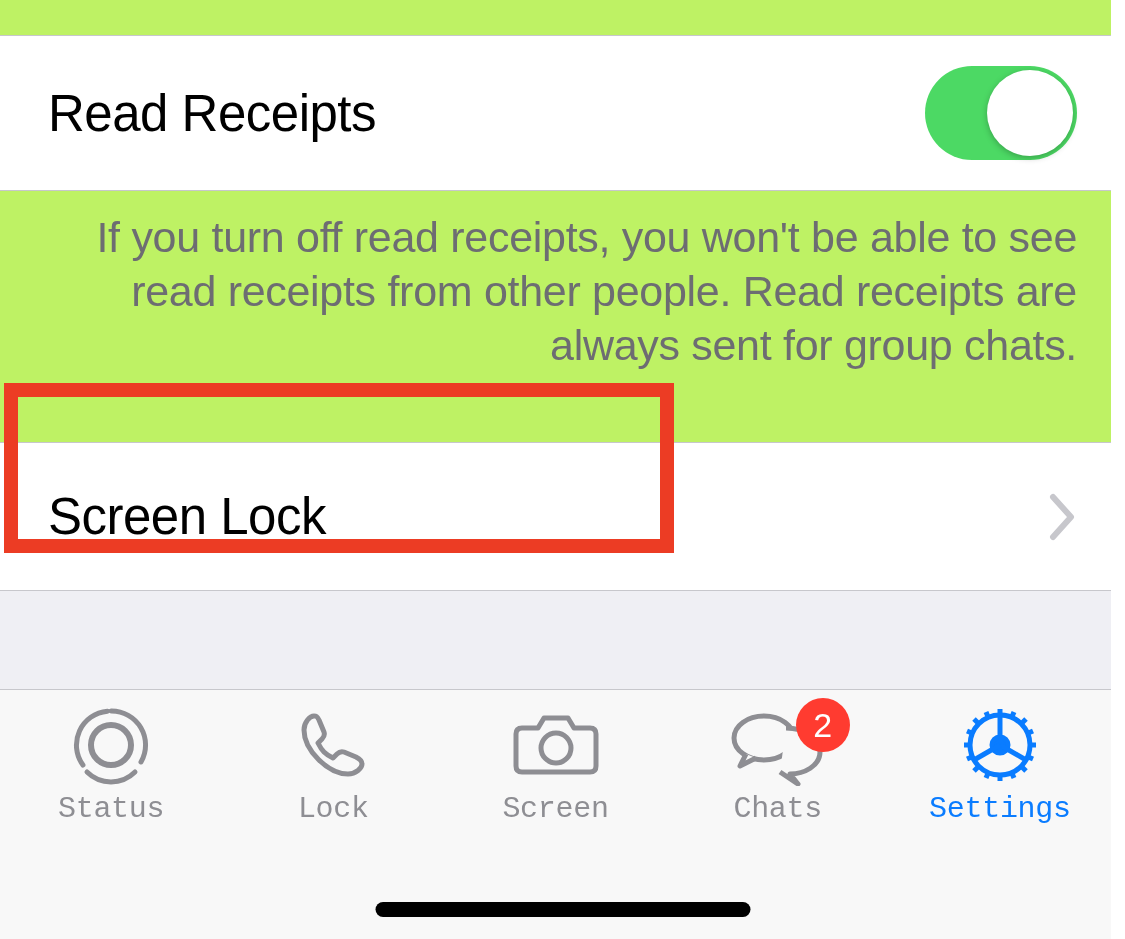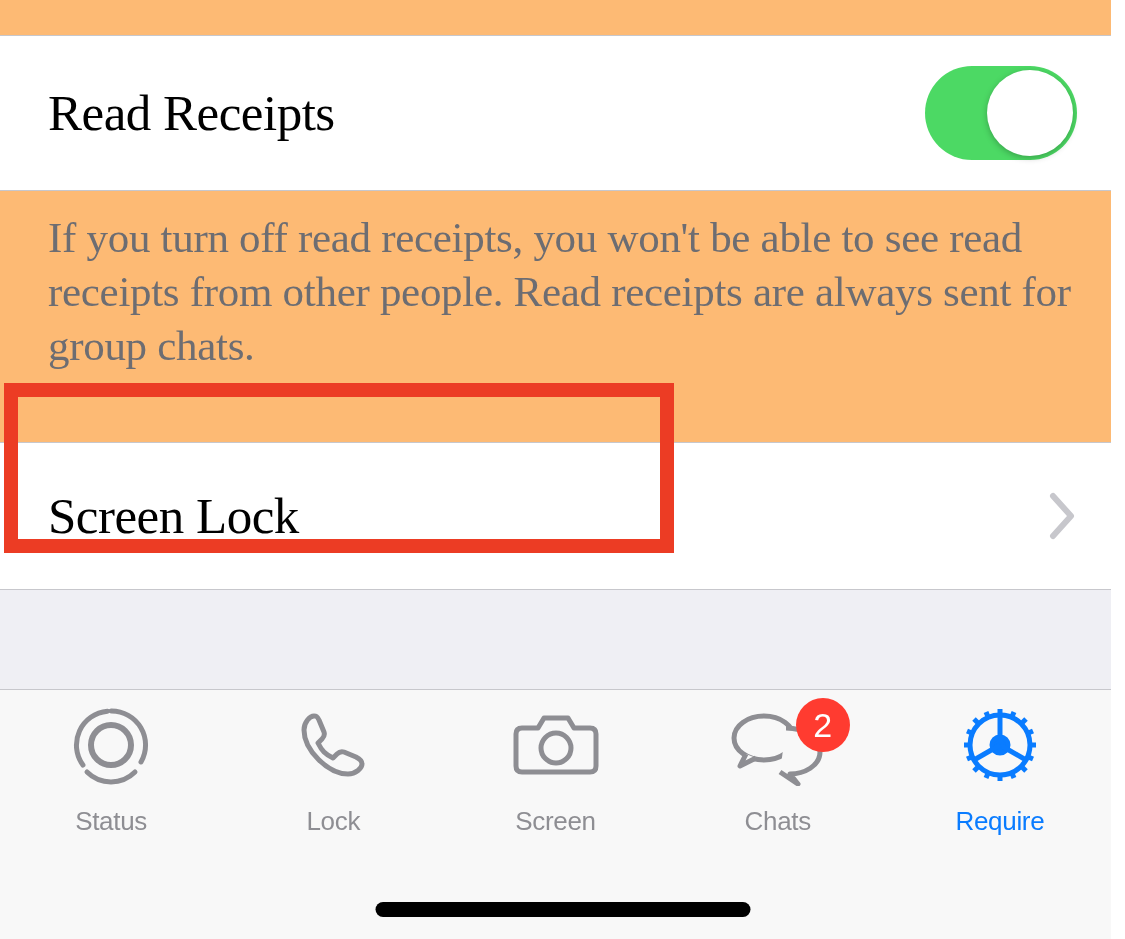--- a/index.html
+++ b/index.html
@@ -5,22 +5,21 @@
     * { box-sizing: border-box; margin: 0; padding: 0; }
     body {
       font-family: -apple-system, BlinkMacSystemFont, "Segoe UI", Helvetica, Arial, sans-serif;
       background: #efeff4;
       width: 1125px;
       height: 939px;
       position: relative;
       overflow: hidden;
     }
     .content {
-      background: #fdba74;
-      font-family: Liberation Serif, serif;
+      background: #bef264;
     }
     .section-spacer-top {
       height: 35px;
     }
     .row {
       background: #fff;
       border-top: 1px solid #c7c7cc;
       border-bottom: 1px solid #c7c7cc;
       display: flex;
       align-items: center;
@@ -32,20 +31,21 @@
       color: #000;
       font-weight: 400;
       letter-spacing: -0.5px;
     }
     .footer-text {
       font-size: 43px;
       line-height: 1.25;
       color: #6d6d72;
       padding: 20px 48px 0 48px;
       letter-spacing: -0.3px;
+      text-align: right;
     }
     .section-spacer-mid {
       height: 70px;
     }
     
     .toggle {
       width: 152px;
       height: 94px;
       border-radius: 47px;
       position: relative;
@@ -96,23 +96,24 @@
       flex-direction: column;
       align-items: center;
       color: #8e8e93;
       position: relative;
       cursor: pointer;
     }
     .tab.active { color: #0a7cff; }
     .tab.active svg { stroke: #0a7cff; fill: none; }
     .tab.active .gear-fill { fill: #0a7cff; }
     .tab-label {
-      font-size: 26px;
-      margin-top: 20px;
+      font-size: 30px;
+      margin-top: 6px;
       letter-spacing: -0.3px;
+      font-family: Liberation Mono, monospace;
     }
     .tab-icon { height: 82px; display:flex; align-items:center; justify-content:center; }
     .tab svg { stroke: #8e8e93; fill: none; stroke-width: 5; }
     .badge {
       position: absolute;
       top: -6px;
       left: 50%;
       margin-left: 18px;
       min-width: 54px;
       height: 54px;
@@ -246,18 +247,18 @@
           <line x1="55" y1="8" x2="52" y2="15"></line>
           <line x1="27" y1="74" x2="30" y2="67"></line>
           <line x1="55" y1="74" x2="52" y2="67"></line>
           <line x1="8" y1="27" x2="15" y2="30"></line>
           <line x1="8" y1="55" x2="15" y2="52"></line>
           <line x1="74" y1="27" x2="67" y2="30"></line>
           <line x1="74" y1="55" x2="67" y2="52"></line>
         </g>
       </svg>
     </div>
-    <span class="tab-label">Require</span>
+    <span class="tab-label">Settings</span>
   </div>
 
 </div>
 
 <div class="home-indicator"></div>
 
 </body></html>

